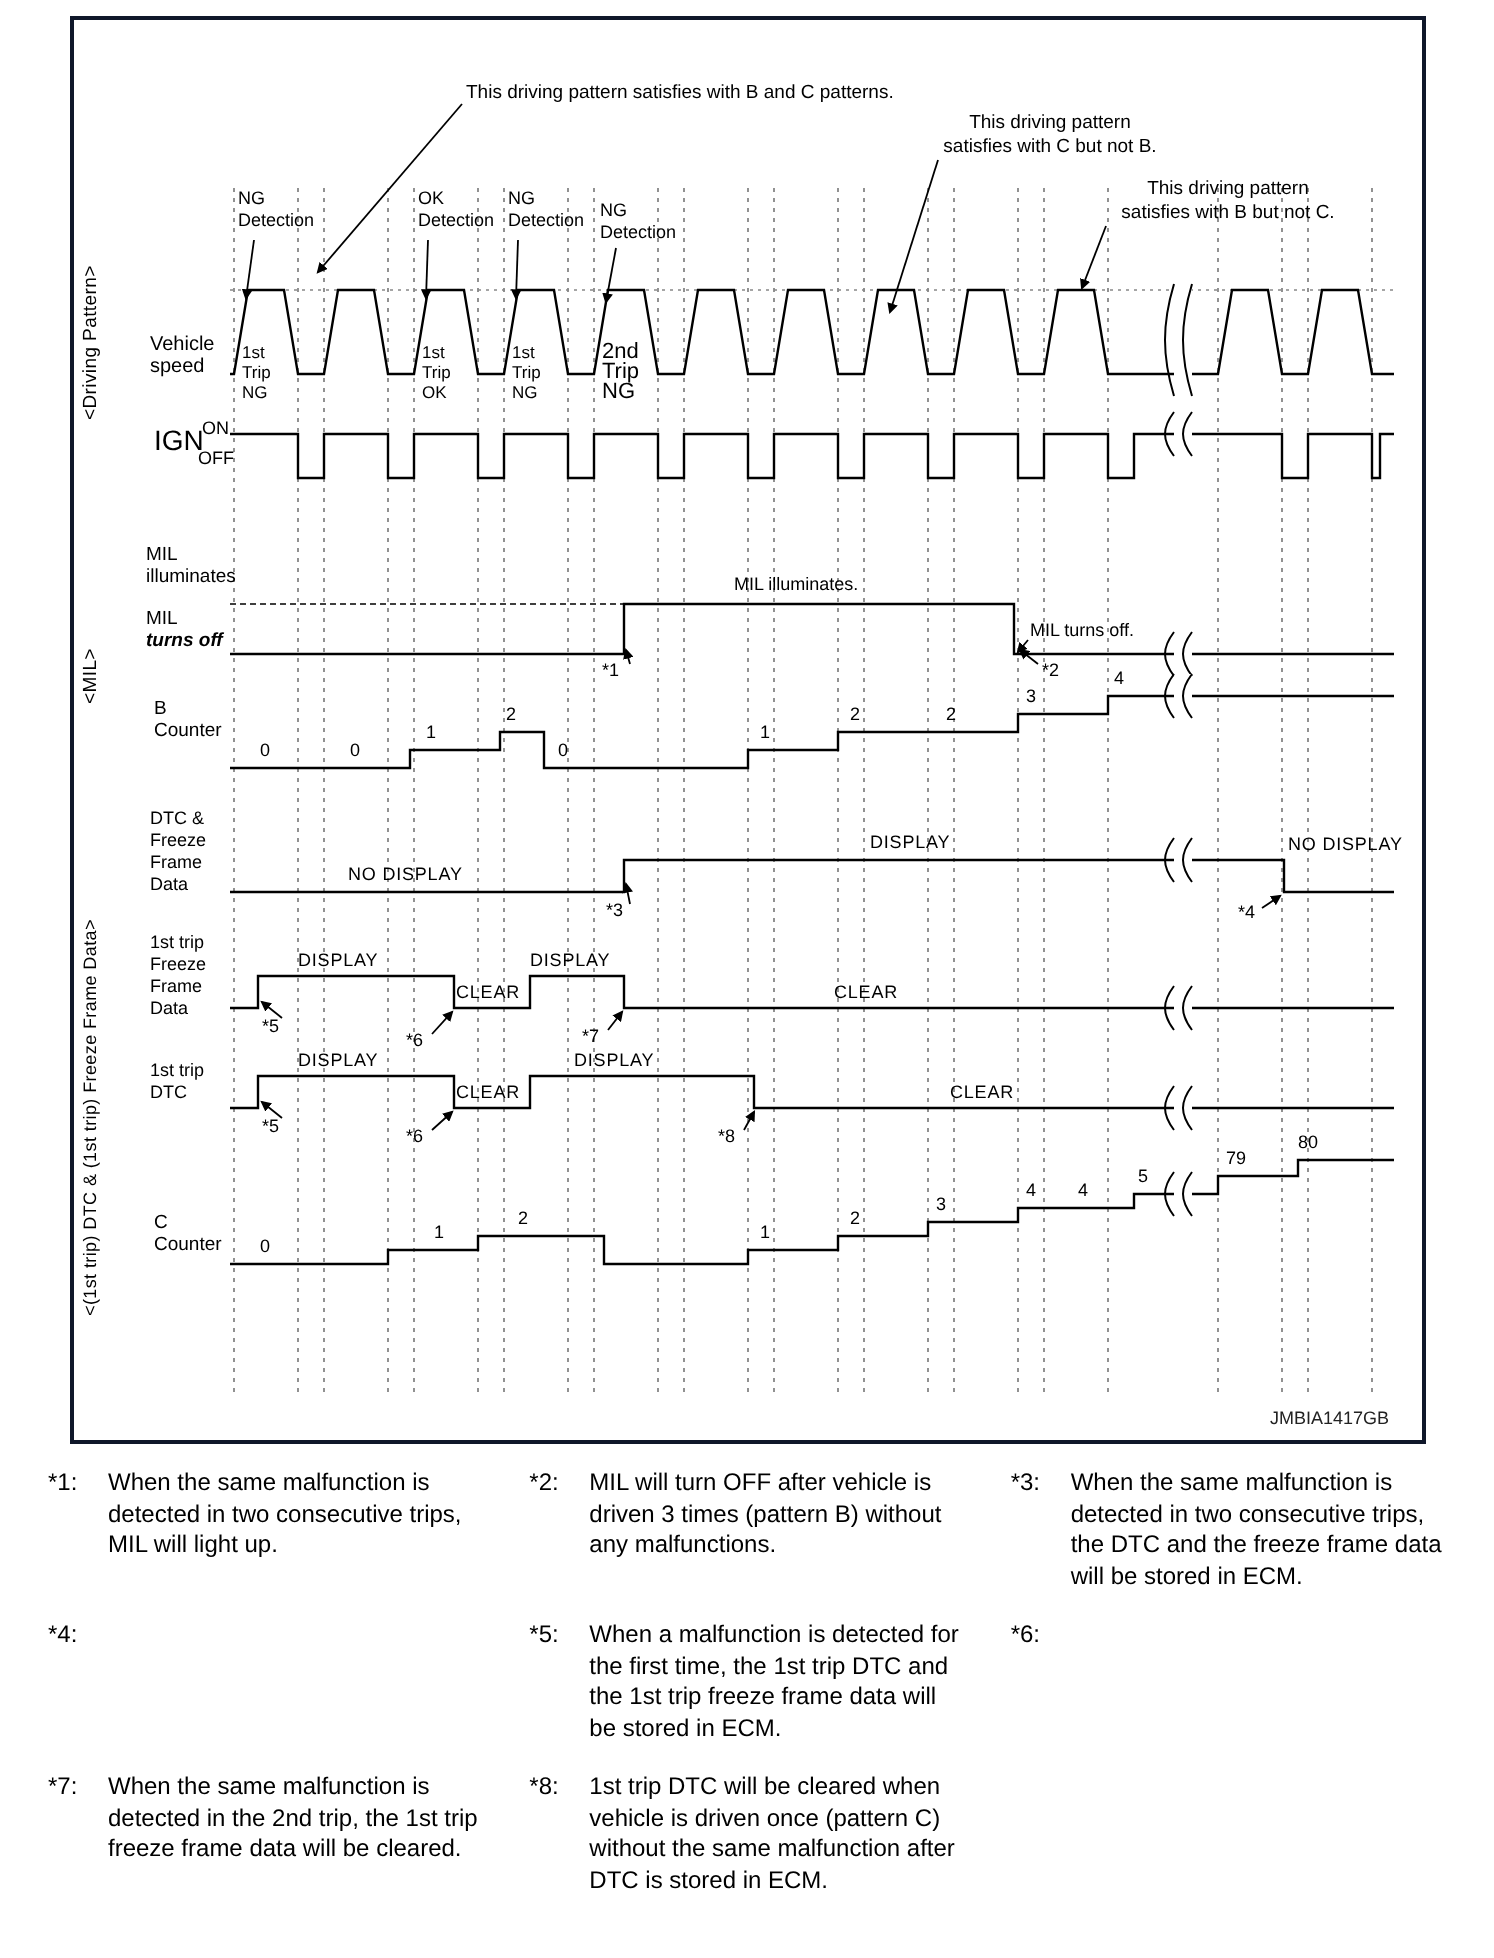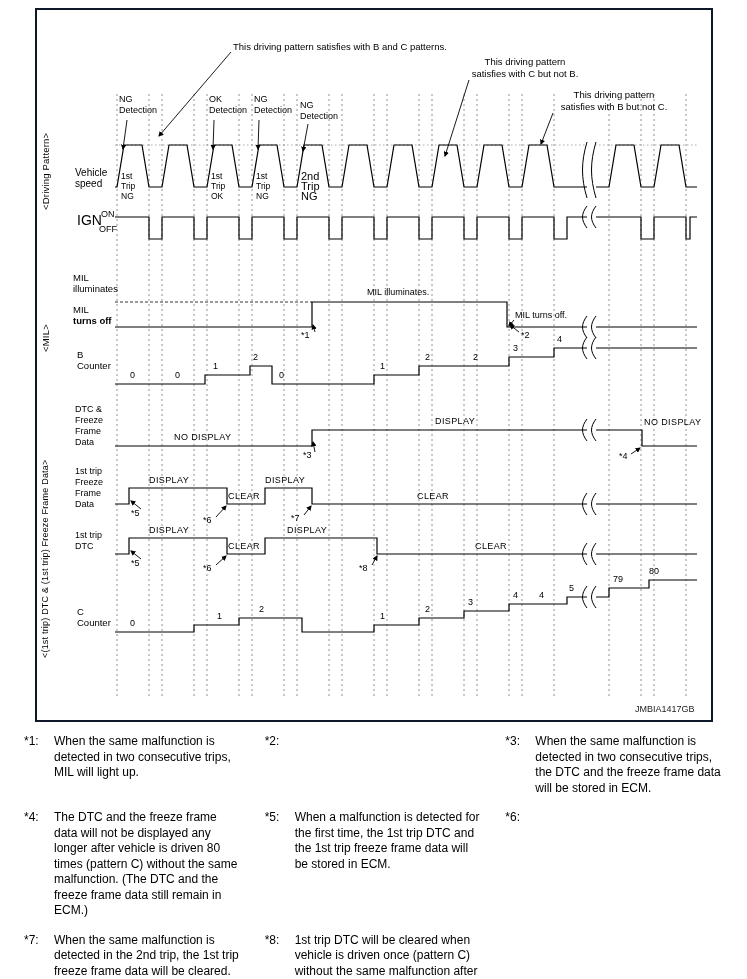--- a/index.html
+++ b/index.html
@@ -10,21 +10,21 @@
   .lbl{position:absolute;white-space:nowrap;font-size:14px;line-height:11px;}
   .s9{font-size:9px;line-height:10px;}
   .ml{position:absolute;white-space:nowrap;}
   .ml span{display:block;}
   .vert{position:absolute;writing-mode:vertical-rl;transform:rotate(180deg);font-size:9.5px;white-space:nowrap;letter-spacing:.2px;}
   .ann{position:absolute;font-size:9.5px;line-height:11.5px;text-align:center;}
   .ann span{display:block;white-space:nowrap;}
   .num{position:absolute;font-size:9px;line-height:11px;white-space:nowrap;}
   .mark{position:absolute;font-size:9px;line-height:10px;white-space:nowrap;}
   .state{position:absolute;font-size:9px;line-height:10px;letter-spacing:.4px;white-space:nowrap;}
-  .bold{font-weight:bold;}
+  .bold{font-weight:bold;font-style:italic;}
   .wm{position:absolute;font-size:9px;color:#222;white-space:nowrap;}
   .fn{position:absolute;left:24px;top:734px;width:700px;display:grid;grid-template-columns:1fr 1fr 1fr;column-gap:22px;row-gap:14px;font-size:12px;line-height:15.5px;}
   .fn-item{display:flex;gap:6px;}
   .fn-marker{flex:0 0 24px;}
 </style>
 </head>
 <body>
 
 <div class="page">
 
@@ -253,28 +253,28 @@
     <span class="wm" style="left:598px;top:694px">JMBIA1417GB</span>
   </div>
 
   <div class="fn">
     <div class="fn-item">
       <span class="fn-marker">*1:</span>
       <span class="fn-text">When the same malfunction is detected in two consecutive trips, MIL will light up.</span>
     </div>
     <div class="fn-item">
       <span class="fn-marker">*2:</span>
+      <span class="fn-text">MIL will turn OFF after vehicle is driven 3 times (pattern B) without any malfunctions.</span>
     </div>
     <div class="fn-item">
       <span class="fn-marker">*3:</span>
       <span class="fn-text">When the same malfunction is detected in two consecutive trips, the DTC and the freeze frame data will be stored in ECM.</span>
     </div>
     <div class="fn-item">
       <span class="fn-marker">*4:</span>
-      <span class="fn-text">The DTC and the freeze frame data will not be displayed any longer after vehicle is driven 80 times (pattern C) without the same malfunction. (The DTC and the freeze frame data still remain in ECM.)</span>
     </div>
     <div class="fn-item">
       <span class="fn-marker">*5:</span>
       <span class="fn-text">When a malfunction is detected for the first time, the 1st trip DTC and the 1st trip freeze frame data will be stored in ECM.</span>
     </div>
     <div class="fn-item">
       <span class="fn-marker">*6:</span>
     </div>
     <div class="fn-item">
       <span class="fn-marker">*7:</span>

